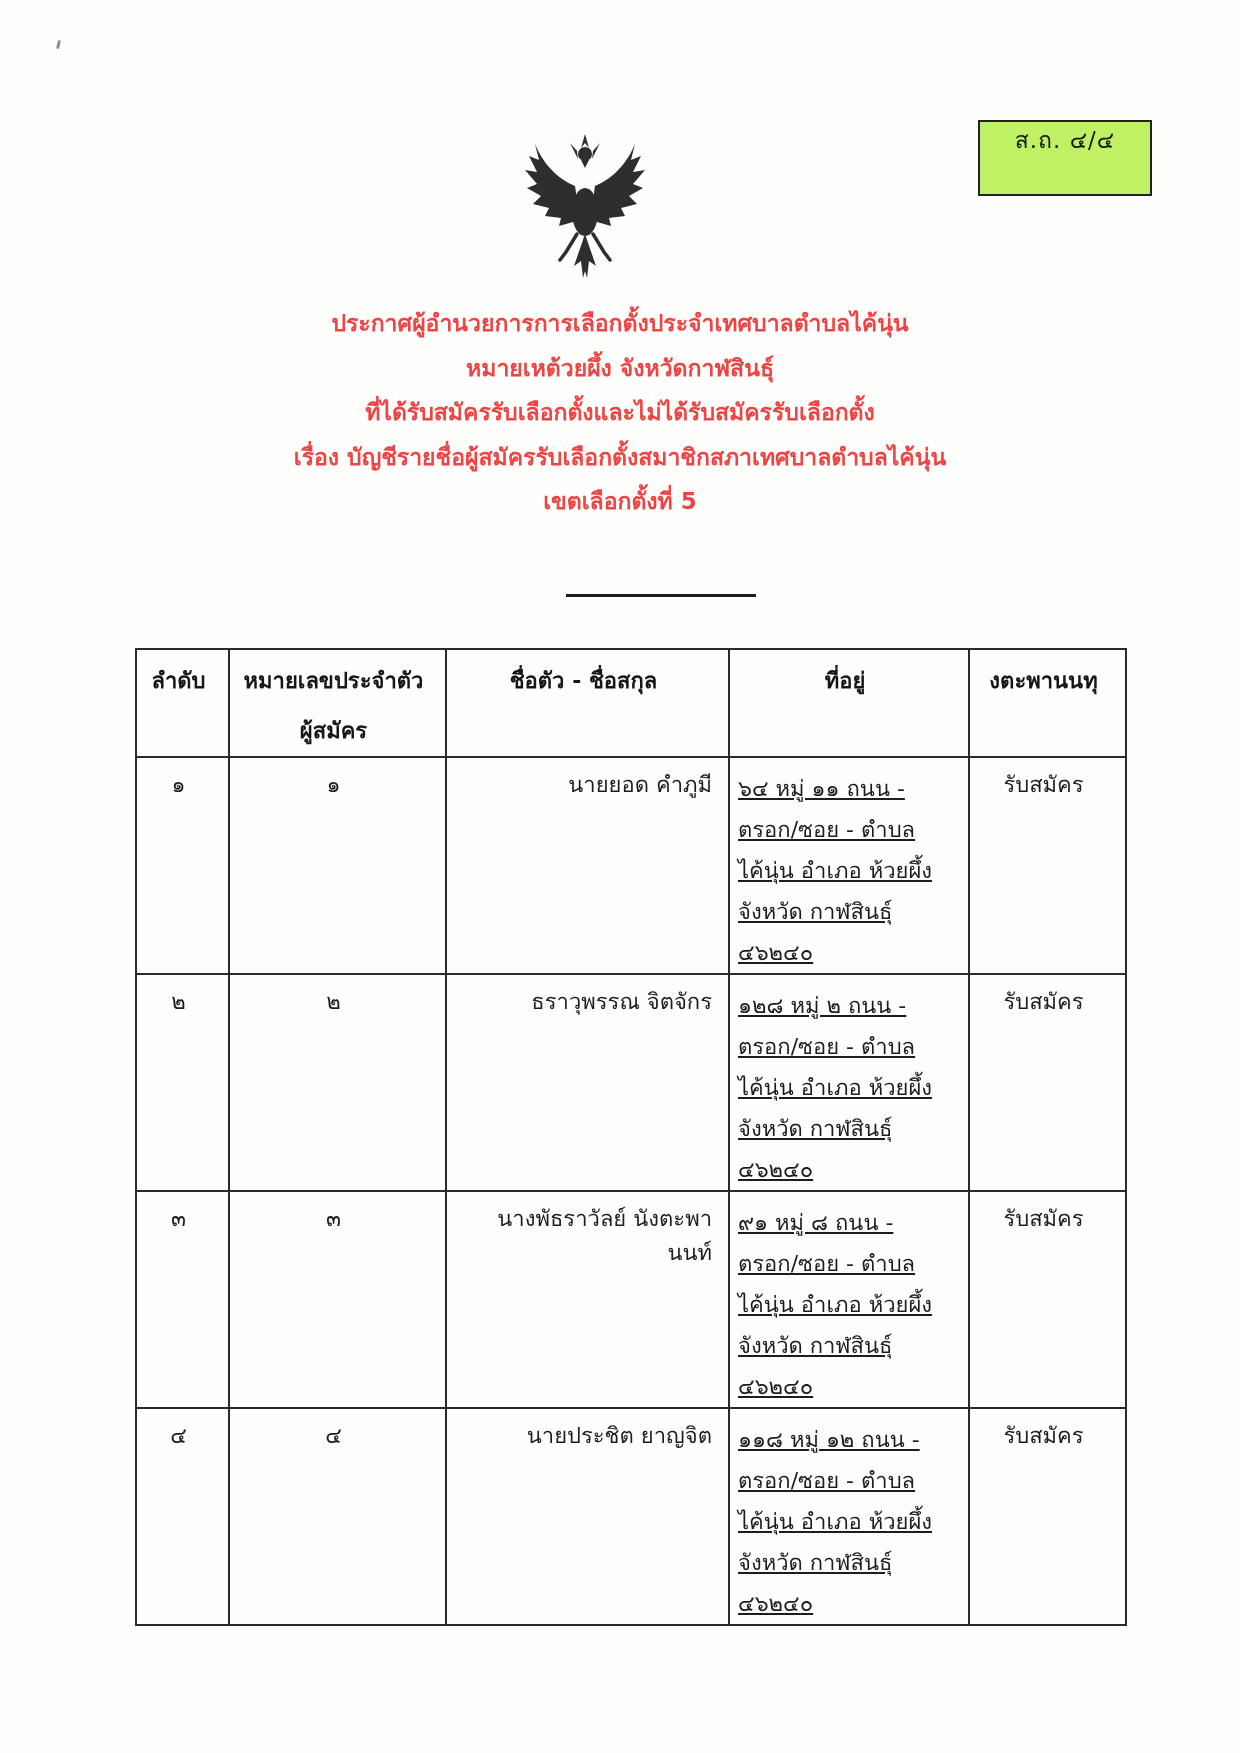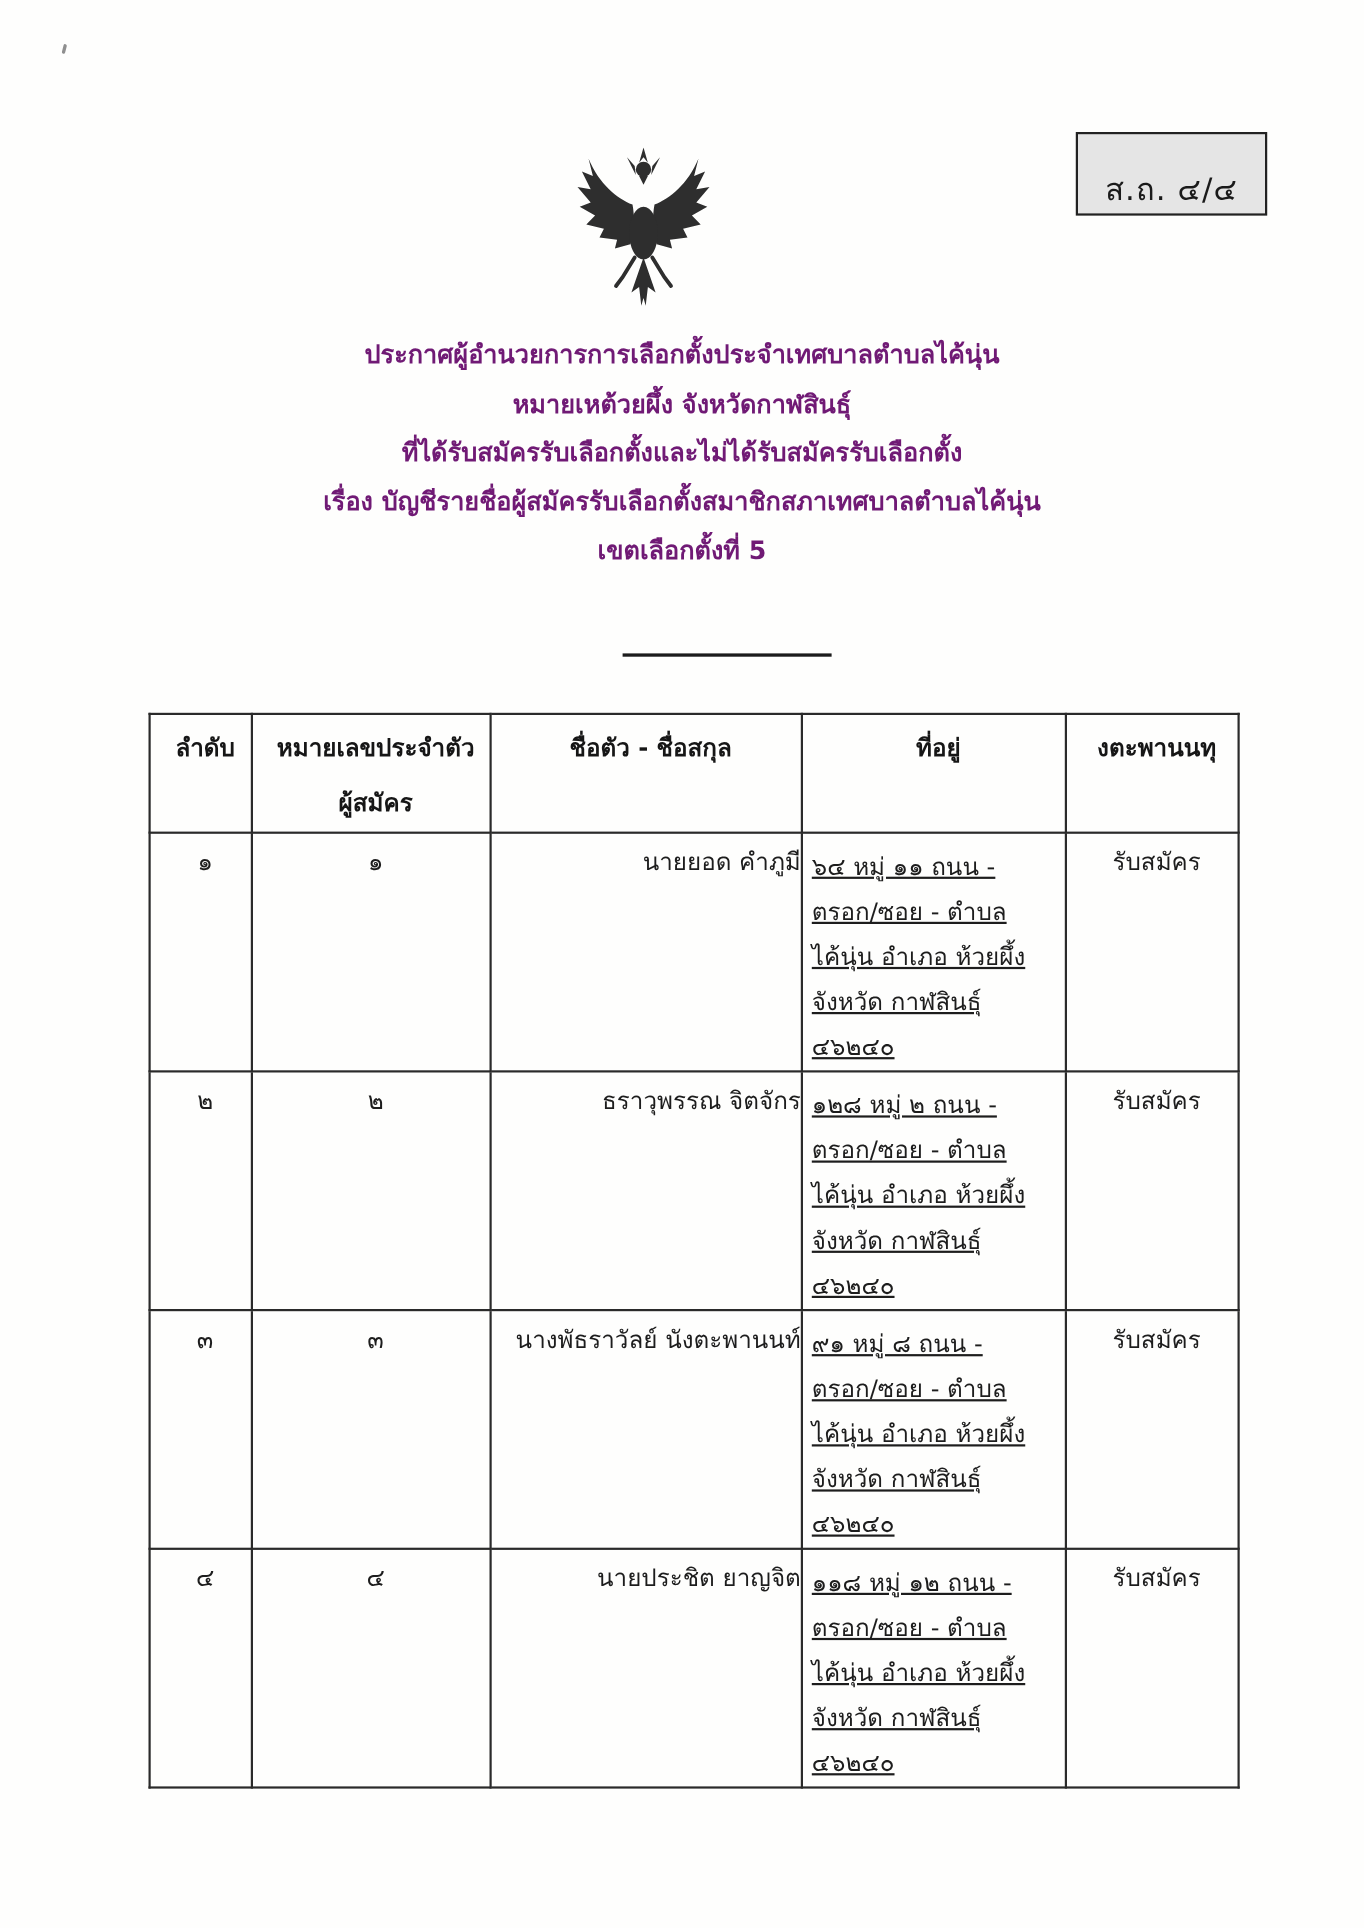--- a/index.html
+++ b/index.html
@@ -9,45 +9,45 @@
     font-family:"DejaVu Sans","Liberation Sans",sans-serif;
     color:#1d1d1d;
   }
   .page { position:relative; width:1240px; height:1753px; background:#fefefd; overflow:hidden; }
 
   .speck { position:absolute; left:57px; top:40px; width:3px; height:9px;
            background:#8f8f8f; transform:rotate(14deg); border-radius:2px; }
 
   .form-code-box {
     position:absolute; left:978px; top:120px; width:170px; height:72px;
-    border:2.5px solid #222; background:#e5e5e5;
-    display:flex; align-items:flex-end; justify-content:center;
-    font-size:28px; letter-spacing:1px; color:#1a1a1a;
+    border:2.5px solid #222; background:#bef264;
+    display:flex; align-items:flex-start; justify-content:center;
+    font-size:23px; letter-spacing:1px; color:#1a1a1a;
   }
 
   .emblem { position:absolute; left:515px; top:134px; width:140px; height:160px; }
   .emblem svg { width:100%; height:100%; }
 
   .title-block {
     position:absolute; top:301px; left:0; width:100%;
     text-align:center; font-size:23px; font-weight:700;
-    line-height:44.5px; color:#701a75;
+    line-height:44.5px; color:#ef4444;
   }
 
   .divider { position:absolute; top:594px; left:566px; width:190px; height:2.5px; background:#1c1c1c; }
 
   table.doc {
     position:absolute; left:135px; top:648px; width:990px;
     border-collapse:collapse; table-layout:fixed; font-size:22px;
     background:transparent;
   }
   table.doc th, table.doc td {
     border:2px solid #2a2a2a;
     vertical-align:top;
-    padding:10px 0 0 8px;
+    padding:10px 16px 0 8px;
   }
   table.doc thead tr { height:102px; }
   table.doc tbody tr { height:205px; }
   table.doc thead th {
     font-weight:700; text-align:center;
     line-height:50px; padding-top:6px;
     white-space:pre-line; color:#161616;
   }
   td.c { text-align:center; line-height:34px; padding-top:14px; }
   td.l { text-align:right; padding-left:16px; line-height:34px; padding-top:14px; }

